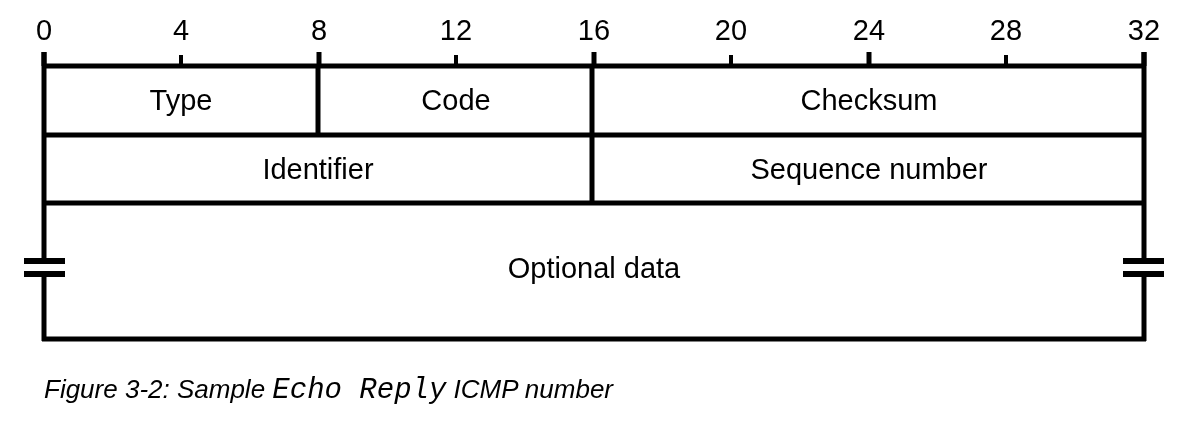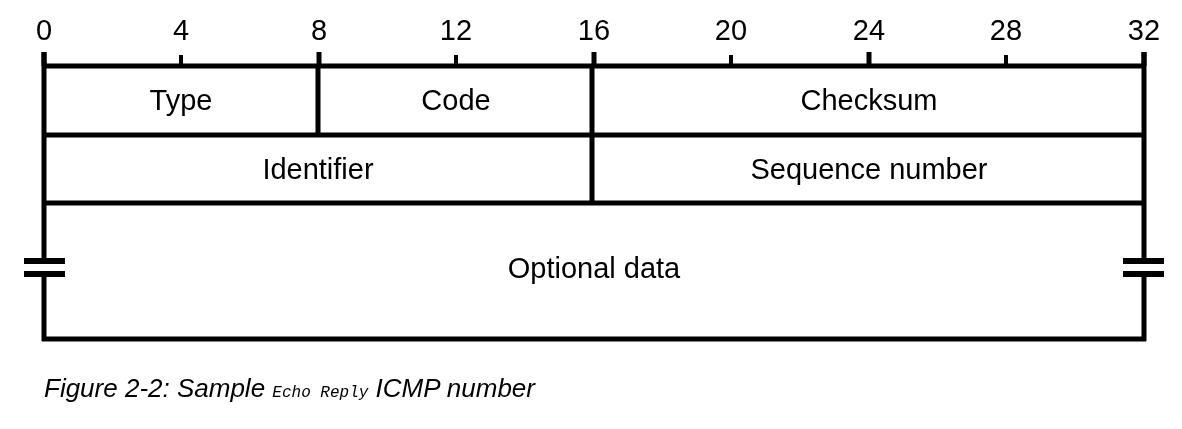--- a/index.html
+++ b/index.html
@@ -62,21 +62,21 @@
     font-family: "Liberation Sans", sans-serif;
     font-style: italic;
     font-size: 26px;
     line-height: 1.15;
     color: #000000;
     white-space: nowrap;
   }
   #caption .mono {
     font-family: "Liberation Mono", monospace;
     font-style: italic;
-    font-size: 16px;
+    font-size: 29px;
   }
 </style>
 </head>
 <body>
 
 <div id="figure-root">
 
   <svg id="packet-svg" width="1182" height="360" viewBox="0 0 1182 360">
 
     <g>
@@ -142,15 +142,15 @@
       <text class="field-label" x="318" y="179">Identifier</text>
       <text class="field-label" x="869" y="179">Sequence number</text>
     </g>
 
     <g>
       <text class="field-label" x="594" y="278">Optional data</text>
     </g>
 
   </svg>
 
-  <div id="caption"><span>Figure 2-2: Sample </span><span class="mono">Echo Reply</span><span> ICMP number</span></div>
+  <div id="caption"><span>Figure 3-2: Sample </span><span class="mono">Echo Reply</span><span> ICMP number</span></div>
 
 </div>
 
 </body></html>

